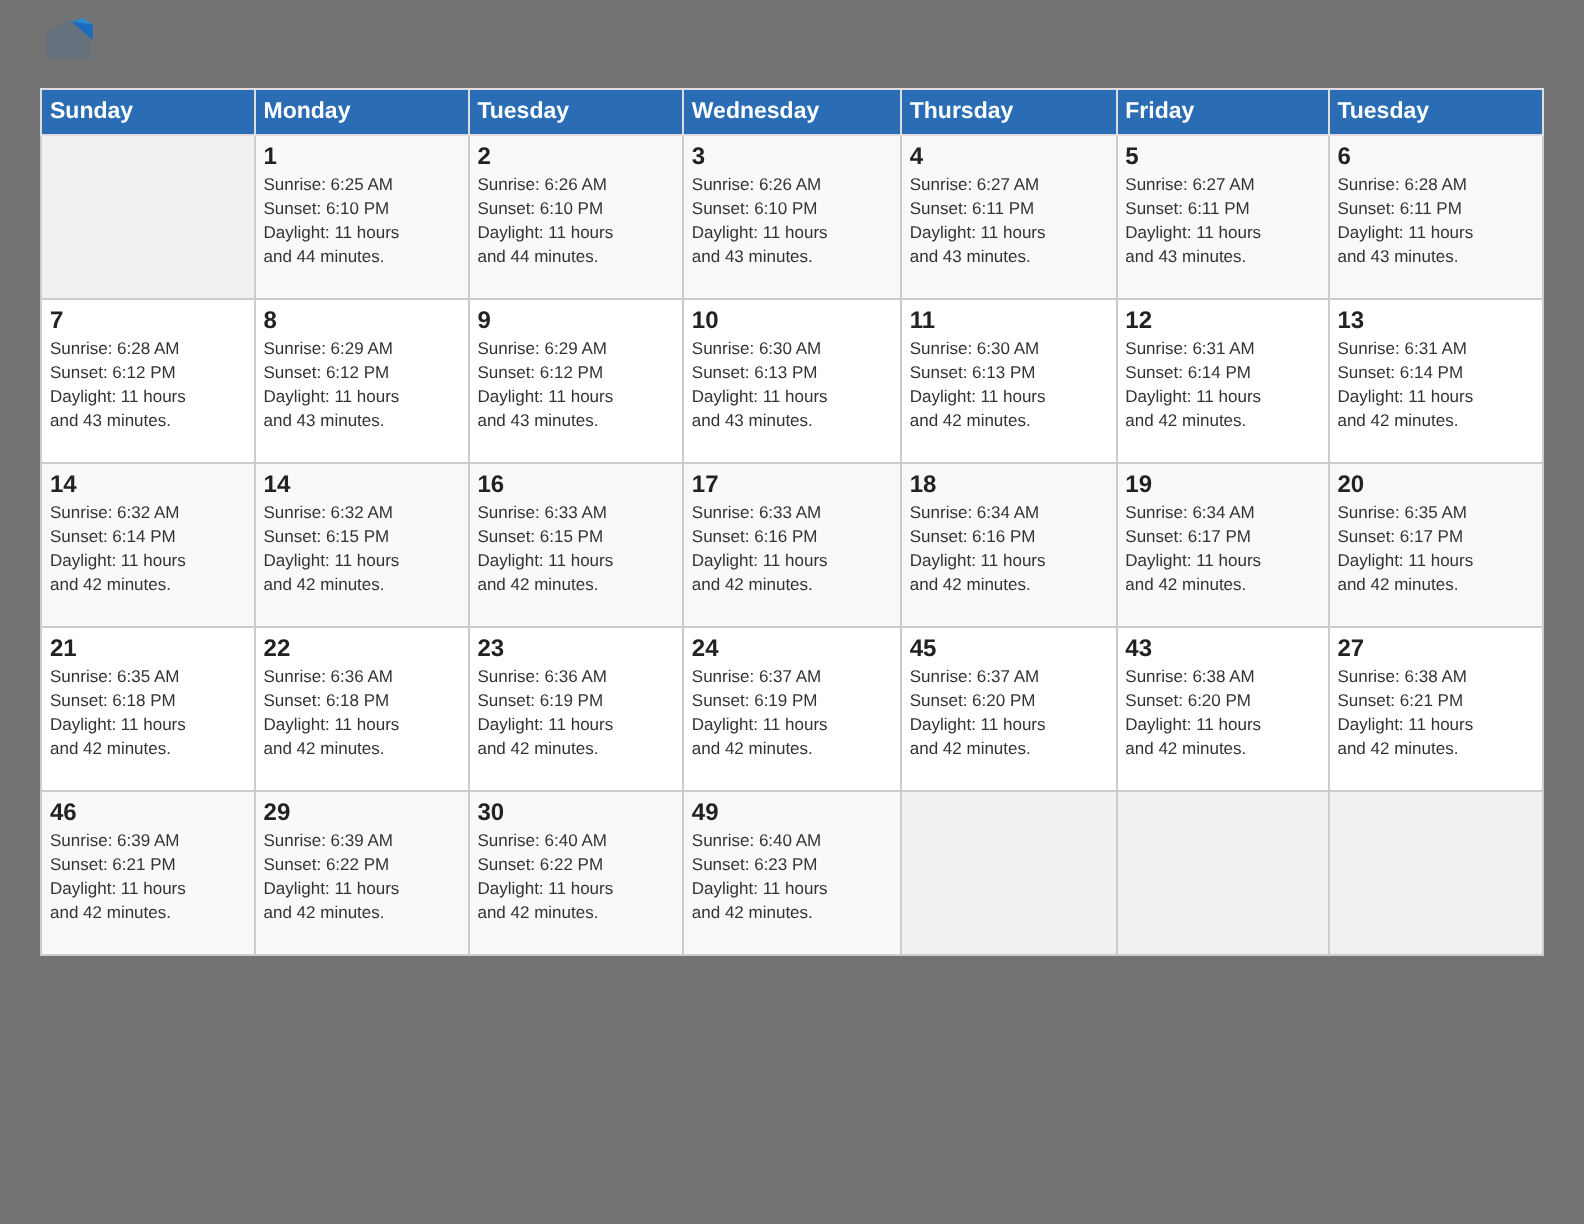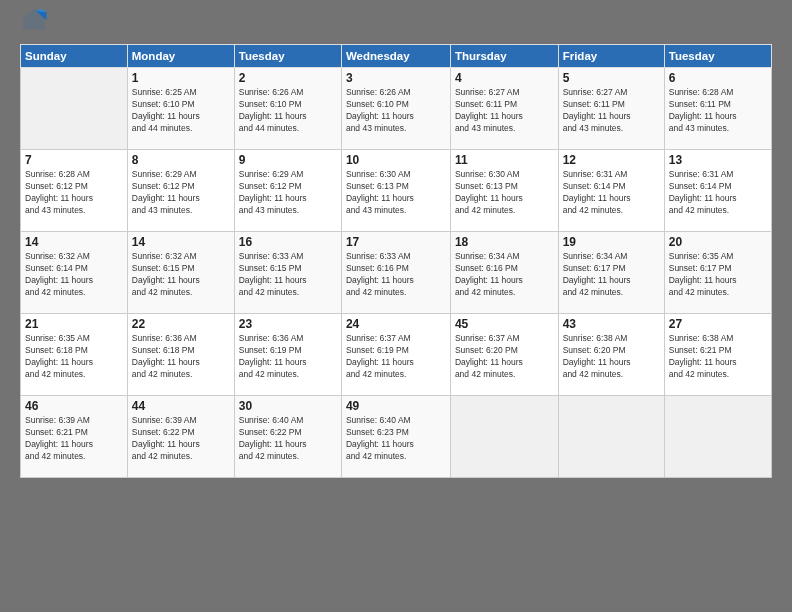--- a/index.html
+++ b/index.html
@@ -338,21 +338,21 @@
         </tr>
         <tr>
           <td>
             <span class="day-number">46</span>
             <div class="day-info" style="white-space: pre-line;">Sunrise: 6:39 AM
 Sunset: 6:21 PM
 Daylight: 11 hours
 and 42 minutes.</div>
           </td>
           <td>
-            <span class="day-number">44</span>
+            <span class="day-number">29</span>
             <div class="day-info" style="white-space: pre-line;">Sunrise: 6:39 AM
 Sunset: 6:22 PM
 Daylight: 11 hours
 and 42 minutes.</div>
           </td>
           <td>
             <span class="day-number">30</span>
             <div class="day-info" style="white-space: pre-line;">Sunrise: 6:40 AM
 Sunset: 6:22 PM
 Daylight: 11 hours

